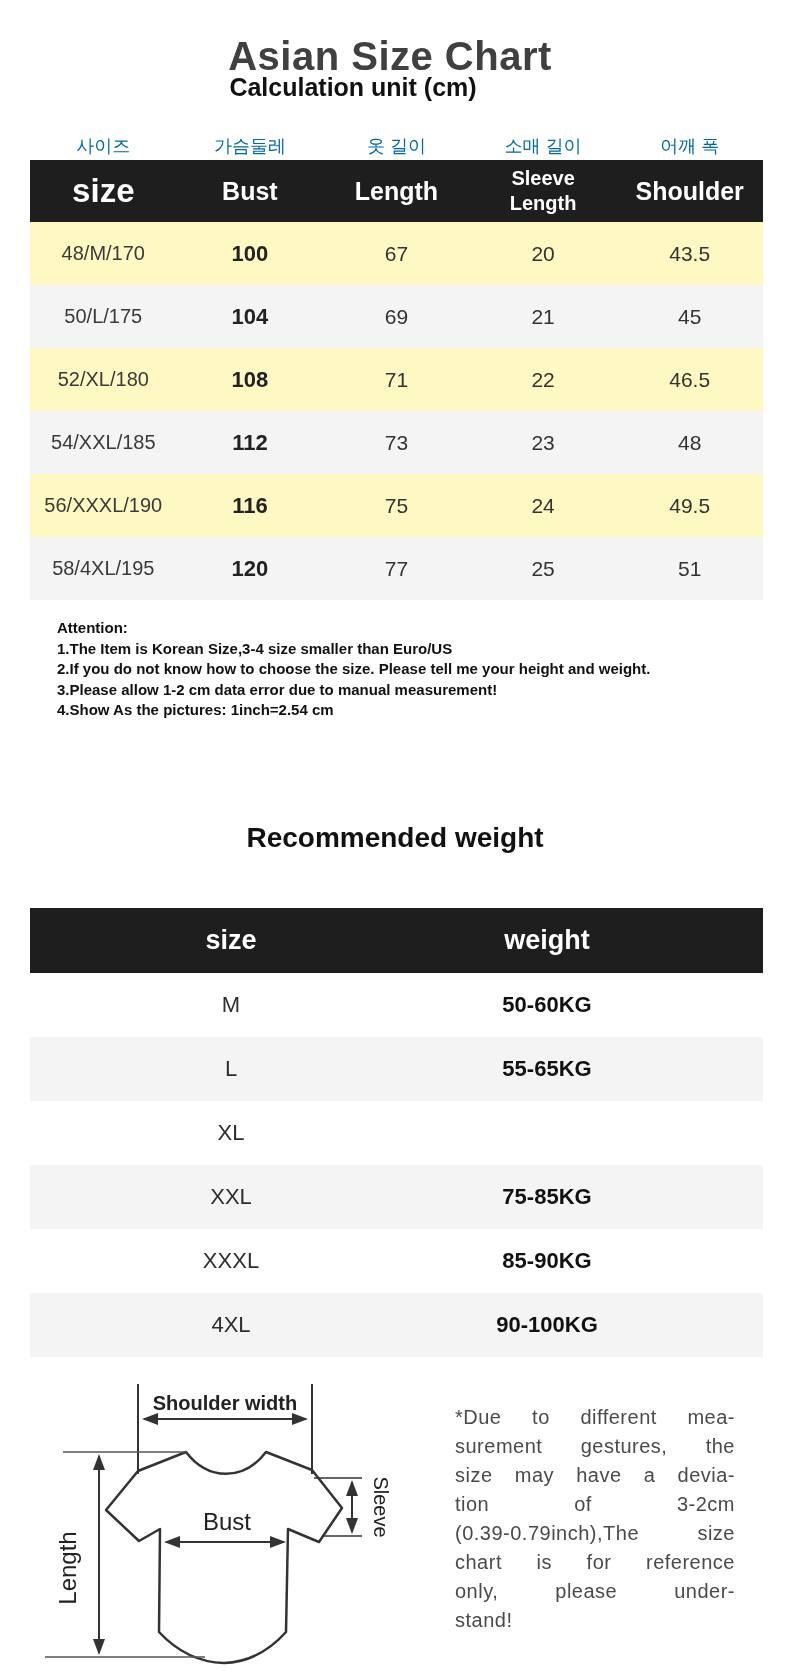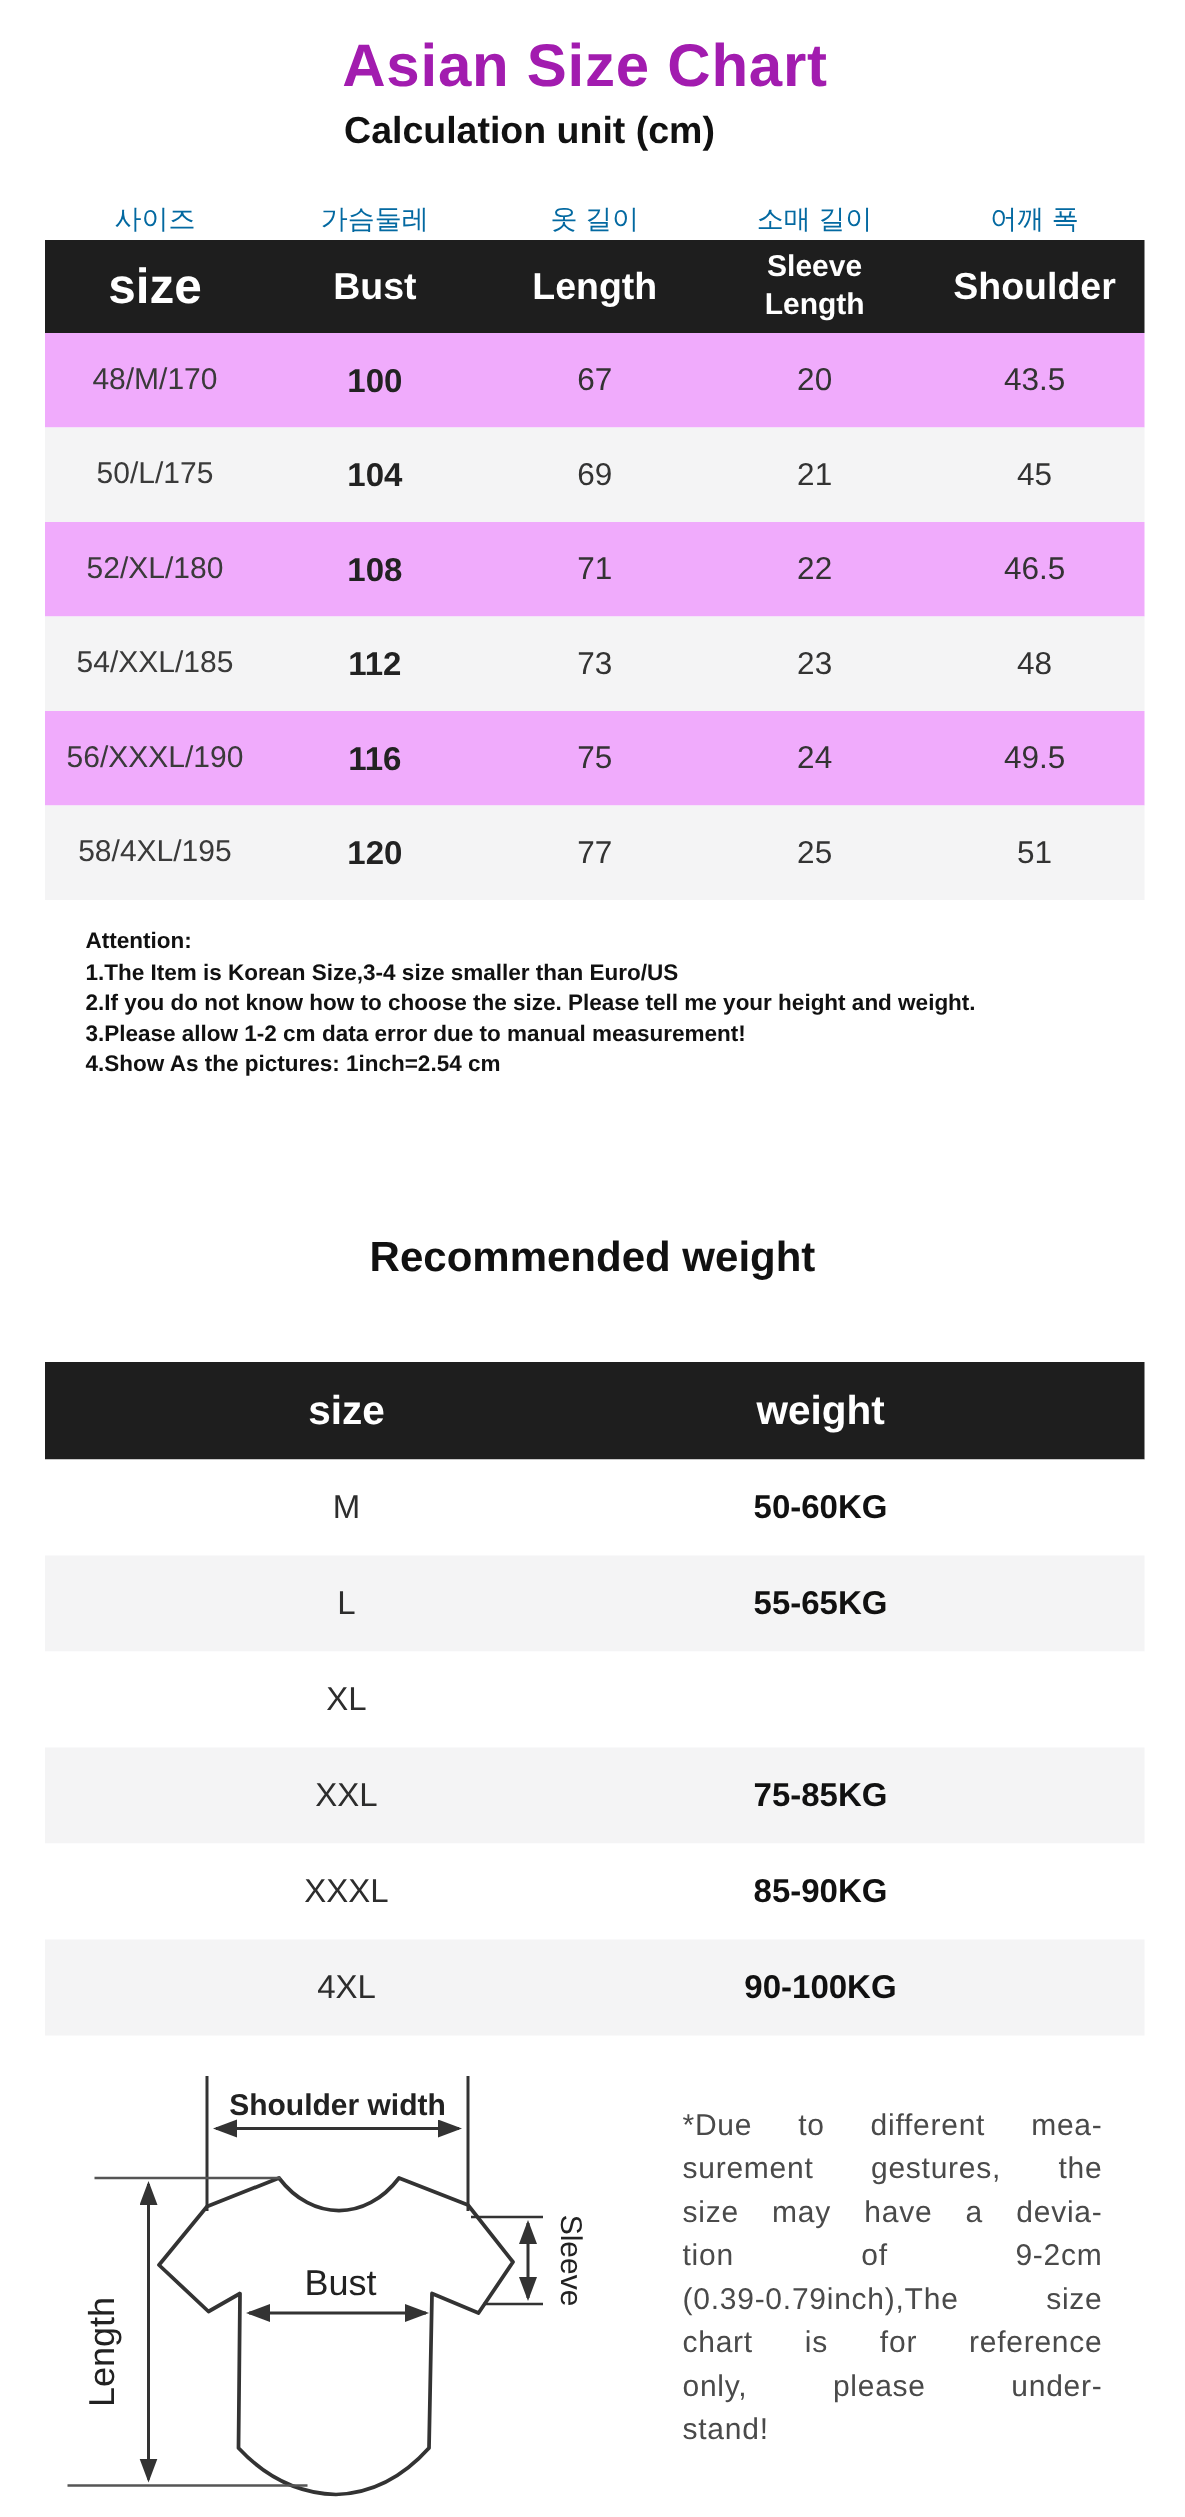--- a/index.html
+++ b/index.html
@@ -4,22 +4,22 @@
 <style>
   * { margin:0; padding:0; box-sizing:border-box; }
   html,body { background:#fff; }
   .page {
     position:relative; width:790px; height:1678px; margin:0 auto;
     background:#fff; overflow:hidden;
     font-family:"Liberation Sans", sans-serif; color:#222;
   }
   
   .title {
-    position:absolute; top:22px; left:0; width:780px;
-    text-align:center; font-size:40px; font-weight:800; color:#a21caf;
+    position:absolute; top:34px; left:0; width:780px;
+    text-align:center; font-size:40px; font-weight:800; color:#404040;
     letter-spacing:0.5px;
   }
   .subtitle {
     position:absolute; top:73px; left:0; width:706px;
     text-align:center; font-size:25px; font-weight:700; color:#111;
   }
   
   .korean-row {
     position:absolute; top:128px; left:30px; width:733px; height:30px;
     display:grid; grid-template-columns:repeat(5,1fr); align-items:end;
@@ -30,21 +30,21 @@
   .size-table { position:absolute; top:160px; left:30px; width:733px; }
   .size-table .thead {
     display:grid; grid-template-columns:repeat(5,1fr);
     height:62px; background:#1e1e1e; color:#fff; align-items:center;
   }
   .size-table .thead .hcell { text-align:center; font-weight:700; font-size:25px; }
   .size-table .thead .hcell.size-h { font-size:33px; font-weight:800; }
   .size-table .thead .hcell.two-line { font-size:20px; line-height:25px; }
   .size-table .trow {
     display:grid; grid-template-columns:repeat(5,1fr);
-    height:63px; align-items:center; background:#f0abfc;
+    height:63px; align-items:center; background:#fef9c3;
   }
   .size-table .trow.alt { background:#f4f4f5; }
   .size-table .trow .cell { text-align:center; font-size:21px; color:#333; }
   .size-table .trow .cell.c-size { font-size:20px; color:#3a3a3a; }
   .size-table .trow .cell.c-bust { font-size:22px; font-weight:600; color:#222; }
   
   .attention { position:absolute; top:618px; left:57px; width:690px; }
   .attention div { font-size:15px; font-weight:700; color:#111; line-height:20.5px; }
   
   .rec-heading {
@@ -213,20 +213,20 @@
     <line x1="294" y1="100" x2="342" y2="100" stroke="#333" stroke-width="1.6"></line>
     <line x1="302" y1="158" x2="342" y2="158" stroke="#333" stroke-width="1.6"></line>
     <line x1="332" y1="104" x2="332" y2="154" stroke="#333" stroke-width="2" marker-start="url(#ah)" marker-end="url(#ah)"></line>
     <text x="354" y="129" text-anchor="middle" font-size="20" fill="#222" font-family="Liberation Sans, sans-serif" transform="rotate(90 354 129)">Sleeve</text>
   </svg>
 
   <div class="note">
     <div class="note-line">*Due to different mea-</div>
     <div class="note-line">surement gestures, the</div>
     <div class="note-line">size may have a devia-</div>
-    <div class="note-line">tion of 9-2cm</div>
+    <div class="note-line">tion of 3-2cm</div>
     <div class="note-line">(0.39-0.79inch),The size</div>
     <div class="note-line">chart is for reference</div>
     <div class="note-line">only, please under-</div>
     <div class="note-line">stand!</div>
   </div>
 
 </div>
 
 </body></html>

